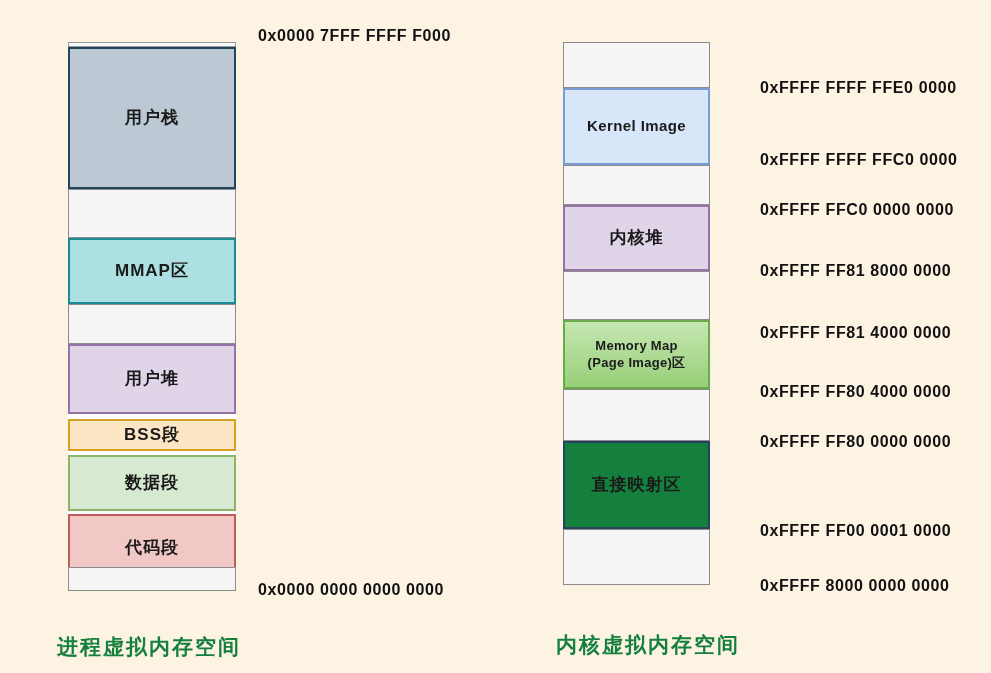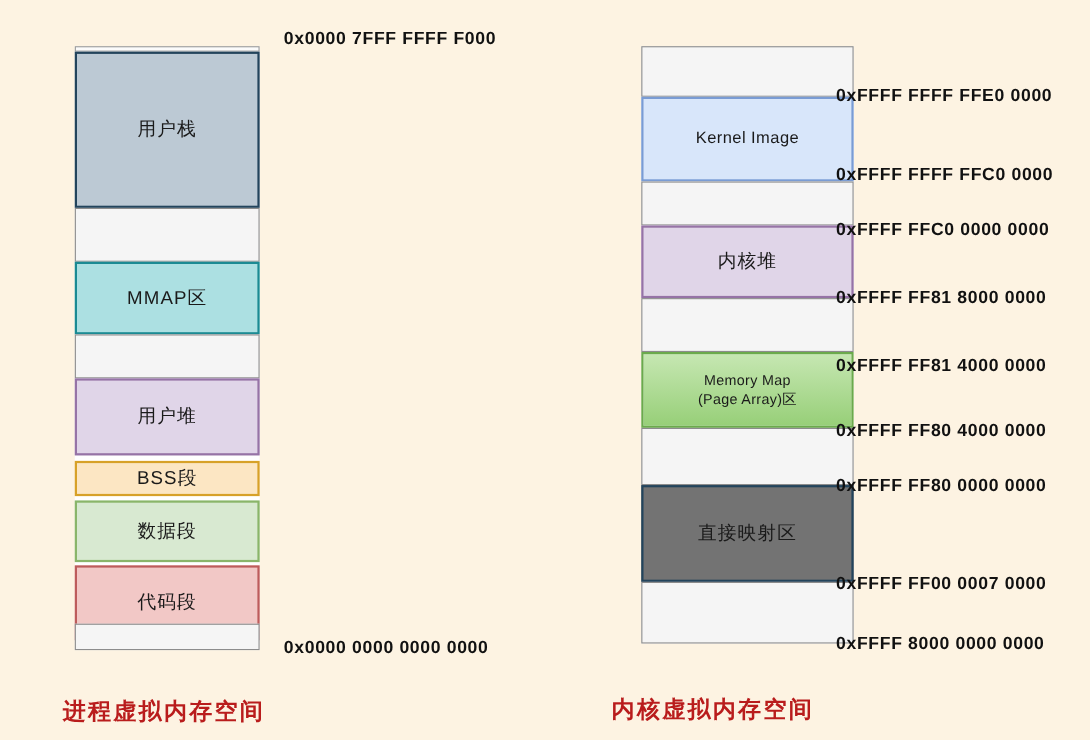--- a/index.html
+++ b/index.html
@@ -11,27 +11,27 @@
     position:relative;
     width:991px;height:673px;
     background:#FDF3E2;
     overflow:hidden;
   }
   .column{
     position:absolute;
     background:#FFFFFF;
   }
   .col-process{left:68px;top:42px;width:168px;height:549px;}
-  .col-kernel{left:563px;top:42px;width:193px;height:543px;margin-left:20px;}
+  .col-kernel{left:563px;top:42px;width:147px;height:543px;}
   .seg{
     position:absolute;left:0;right:0;
     box-sizing:border-box;
     display:flex;flex-direction:column;
     align-items:center;justify-content:center;
-    font-weight:normal;color:#1A1A1A;
+    font-weight:bold;color:#1A1A1A;
     text-align:center;line-height:1.25;
   }
   .seg-cjk{font-size:17px;letter-spacing:1px;}
   .seg-latin{font-size:15px;letter-spacing:0.4px;}
   .seg-empty{background:#F5F5F5;border:1.5px solid #8C8C8C;}
 
   
   .p-strip      {top:0;height:5px;background:#FBFBFB;border:1px solid #999;}
   .p-user-stack {top:5px;height:142px;background:#BCC9D4;border:2px solid #23445C;}
   .p-empty1     {top:147px;height:49px;}
@@ -44,39 +44,39 @@
   .p-empty3     {top:525px;height:24px;}
 
   
   .k-empty1     {top:0;height:46px;}
   .k-image      {top:46px;height:77px;background:#D8E6FA;border:2px solid #7A9CD4;}
   .k-empty2     {top:123px;height:40px;}
   .k-heap       {top:163px;height:66px;background:#E0D5E8;border:2px solid #9673A6;}
   .k-empty3     {top:229px;height:49px;}
   .k-memmap     {top:278px;height:69px;background:linear-gradient(#C6E7B2,#97CF78);border:2px solid #6BAA4C;font-size:13px;letter-spacing:0.3px;}
   .k-empty4     {top:347px;height:52px;}
-  .k-direct     {top:399px;height:88px;background:#737373;border:2px solid #23445C;align-items:center;}
+  .k-direct     {top:399px;height:88px;background:#15803d;border:2px solid #23445C;align-items:center;}
   .k-empty5     {top:487px;height:56px;}
 
   .addr{
     position:absolute;
     font-weight:bold;font-size:16px;letter-spacing:0.6px;
     color:#111;white-space:nowrap;
   }
   .addr-pl{left:258px;}
   .addr-kl{left:760px;}
   .a-p-top{top:27px;}  .a-p-bottom{top:581px;}
   .a-k-0{top:36px;} .a-k-1{top:79px;} .a-k-2{top:151px;} .a-k-3{top:201px;}
   .a-k-4{top:262px;} .a-k-5{top:324px;} .a-k-6{top:383px;} .a-k-7{top:433px;}
   .a-k-8{top:522px;} .a-k-9{top:577px;text-align:right;}
 
   .caption{
     position:absolute;
     font-weight:bold;font-size:21px;letter-spacing:2px;
-    color:#b91c1c;white-space:nowrap;
+    color:#15803d;white-space:nowrap;
   }
   .cap-process{left:57px;top:633px;}
   .cap-kernel{left:556px;top:631px;}
 </style>
 </head>
 <body>
 
 <div class="canvas">
 
   <div class="column col-process">
@@ -112,35 +112,35 @@
     <div class="seg seg-latin k-image">
       <span>Kernel Image</span>
     </div>
     <div class="seg seg-empty k-empty2"></div>
     <div class="seg seg-cjk k-heap">
       <span>内核堆</span>
     </div>
     <div class="seg seg-empty k-empty3"></div>
     <div class="seg k-memmap">
       <span>Memory Map</span>
-      <span>(Page Array)区</span>
+      <span>(Page Image)区</span>
     </div>
     <div class="seg seg-empty k-empty4"></div>
     <div class="seg seg-cjk k-direct">
       <span>直接映射区</span>
     </div>
     <div class="seg seg-empty k-empty5"></div>
   </div>
 
   <div class="addr addr-kl a-k-1">0xFFFF FFFF FFE0 0000</div>
   <div class="addr addr-kl a-k-2">0xFFFF FFFF FFC0 0000</div>
   <div class="addr addr-kl a-k-3">0xFFFF FFC0 0000 0000</div>
   <div class="addr addr-kl a-k-4">0xFFFF FF81 8000 0000</div>
   <div class="addr addr-kl a-k-5">0xFFFF FF81 4000 0000</div>
   <div class="addr addr-kl a-k-6">0xFFFF FF80 4000 0000</div>
   <div class="addr addr-kl a-k-7">0xFFFF FF80 0000 0000</div>
-  <div class="addr addr-kl a-k-8">0xFFFF FF00 0007 0000</div>
+  <div class="addr addr-kl a-k-8">0xFFFF FF00 0001 0000</div>
   <div class="addr addr-kl a-k-9">0xFFFF 8000 0000 0000</div>
 
   <div class="caption cap-process">进程虚拟内存空间</div>
   <div class="caption cap-kernel">内核虚拟内存空间</div>
 
 </div>
 
 </body></html>

